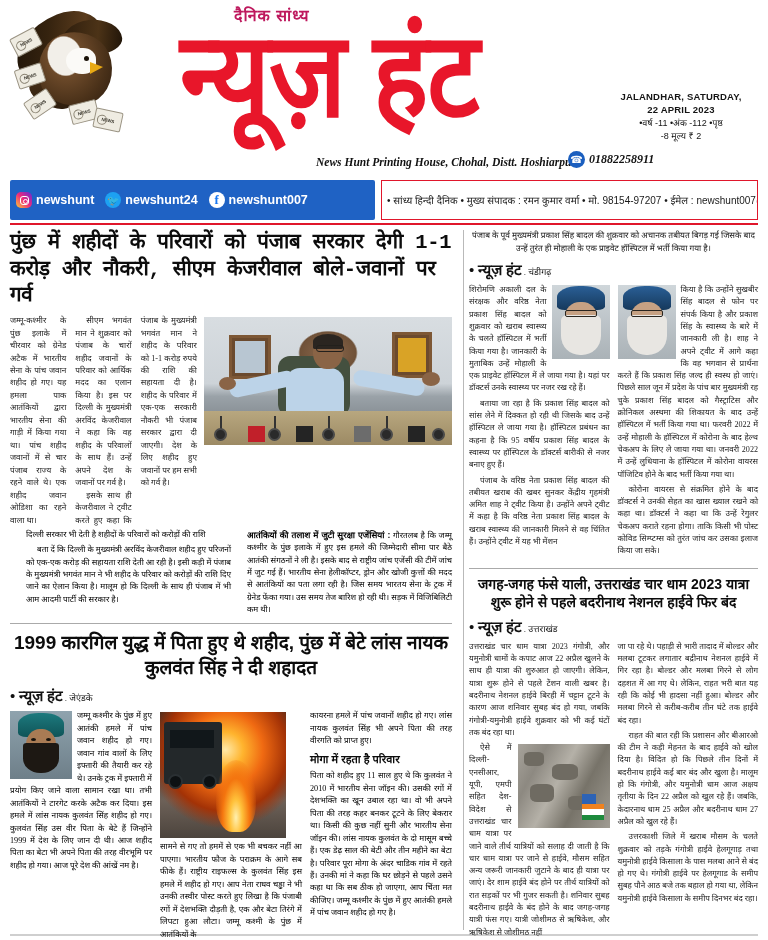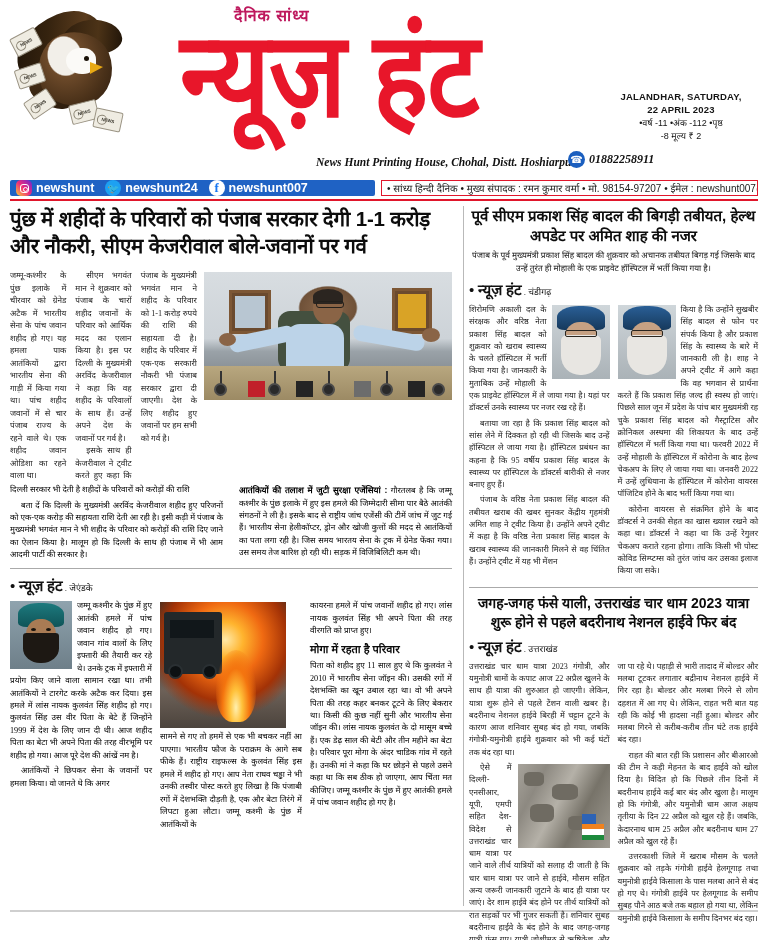--- a/index.html
+++ b/index.html
@@ -194,21 +194,21 @@
     font-size: 9.5px;
     font-weight: bold;
     color: #151515;
     line-height: 1.42;
   }
   .dateline .edline { letter-spacing: 0.2px; }
   .dateline .issue { font-weight: normal; font-size: 9px; }
 
   
   .social-bar {
-    height: 16px;
+    height: 40px;
     display: flex;
     align-items: stretch;
     margin-top: 2px;
     gap: 0;
   }
   .social-left {
     flex: 0 0 365px;
     background: #1f62c4;
     display: flex;
     align-items: center;
@@ -277,27 +277,27 @@
   .content {
     display: flex;
     margin-top: 5px;
     height: 700px;
   }
   .left-zone { width: 448px; padding-right: 6px; position: relative; }
   .vdiv { width: 1px; background: #b9b9b9; margin: 0 5px; }
   .right-zone { flex: 1; position: relative; }
 
   .lead-head {
-    font-family: Liberation Sans, sans-serif;
+    font-family: Liberation Mono, monospace;
     font-size: 20.5px;
     font-weight: bold;
     color: #0c0c0c;
     line-height: 1.30;
     letter-spacing: -0.2px;
-    margin-bottom: 11px;
+    margin-bottom: 5px;
   }
   .lead-sub {
     font-size: 9.3px;
     line-height: 1.45;
     color: #1a1a1a;
     text-align: center;
     margin-bottom: 7px;
     padding: 0 4px;
   }
 
@@ -357,20 +357,21 @@
   .micbox.gy { background:#6c6c6c; }
   .micstem { position:absolute; bottom:16px; width:2px;height:13px;background:#333;}
 
   .cap-row {
     display: flex;
     gap: 16px;
     font-size: 8.2px;
     line-height: 1.5;
     text-align: justify;
     margin-top: 2px;
+    margin-left: 16px;
   }
   .cap-col { flex: 1; }
   .subhead-inline { font-weight: bold; font-family: "Liberation Sans", sans-serif; font-size: 8.6px; }
 
   .sep-rule { height: 1px; background: #aaa; margin: 7px 0 6px; }
 
   .head2 {
     font-family: "Liberation Sans", sans-serif;
     font-size: 19px;
     font-weight: bold;
@@ -577,36 +578,36 @@
           <div style="text-indent:11px;margin-top:3px">बता दें कि दिल्ली के मुख्यमंत्री अरविंद केजरीवाल शहीद हुए परिजनों को एक-एक करोड़ की सहायता राशि देती आ रही है। इसी कड़ी में पंजाब के मुख्यमंत्री भगवंत मान ने भी शहीद के परिवार को करोड़ों की राशि दिए जाने का ऐलान किया है। मालूम हो कि दिल्ली के साथ ही पंजाब में भी आम आदमी पार्टी की सरकार है।</div>
         </div>
         <div class="cap-col">
           <span class="subhead-inline">आतंकियों की तलाश में जुटी सुरक्षा एजेंसियां :</span>
           <span>गौरतलब है कि जम्मू कश्मीर के पुंछ इलाके में हुए इस हमले की जिम्मेदारी सीमा पार बैठे आतंकी संगठनों ने ली है। इसके बाद से राष्ट्रीय जांच एजेंसी की टीमें जांच में जुट गई हैं। भारतीय सेना हेलीकॉप्टर, ड्रोन और खोजी कुत्तों की मदद से आतंकियों का पता लगा रही है। जिस समय भारतय सेना के ट्रक में ग्रेनेड फेंका गया। उस समय तेज बारिश हो रही थी। सड़क में विजिबिलिटी कम थी।</span>
         </div>
       </div>
 
       <div class="sep-rule"></div>
 
+      <h2 class="head2">1999 कारगिल युद्ध में पिता हुए थे शहीद, पुंछ में बेटे लांस नायक कुलवंत सिंह ने दी शहादत</h2>
       <div class="byline">
         <b>• न्यूज़ हंट</b>
         <span>. जेएंडके</span>
       </div>
 
       <div class="story2-grid">
         <div class="s2col">
           <div class="portrait">
             <div class="pt-turban"></div>
             <div class="pt-face"></div>
             <div class="pt-beard"></div>
             <div class="pt-eye" style="left:21px"></div>
             <div class="pt-eye" style="left:36px"></div>
           </div>
           <p class="noind">जम्मू कश्मीर के पुंछ में हुए आतंकी हमले में पांच जवान शहीद हो गए। जवान गांव वालों के लिए इफ्तारी की तैयारी कर रहे थे। उनके ट्रक में इफ्तारी में प्रयोग किए जाने वाला सामान रखा था। तभी आतंकियों ने टारगेट करके अटैक कर दिया। इस हमले में लांस नायक कुलवंत सिंह शहीद हो गए। कुलवंत सिंह उस वीर पिता के बेटे हैं जिन्होंने 1999 में देश के लिए जान दी थी। आज शहीद पिता का बेटा भी अपने पिता की तरह वीरभूमि पर शहीद हो गया। आज पूरे देश की आंखें नम है।</p>
-          <p>आतंकियों ने छिपकर सेना के जवानों पर हमला किया। वो जानते थे कि अगर</p>
         </div>
         <div class="s2col">
           <div class="fire-photo">
             <div class="truck">
                 <i></i>
               </div>
             <span class="truck-wheel" style="left:8px;top:62px"></span>
             <span class="truck-wheel" style="left:42px;top:62px"></span>
             <div class="flame2"></div>
           </div>
@@ -617,21 +618,20 @@
           <div class="head2" style="font-size:11px;text-align:left;margin:4px 0 4px">मोगा में रहता है परिवार</div>
           <p class="noind">पिता को शहीद हुए 11 साल हुए थे कि कुलवंत ने 2010 में भारतीय सेना जॉइन की। उसकी रगों में देशभक्ति का खून उबाल रहा था। वो भी अपने पिता की तरह कहर बनकर टूटने के लिए बेकरार था। किसी की कुछ नहीं सुनी और भारतीय सेना जॉइन की। लांस नायक कुलवंत के दो मासूम बच्चे हैं। एक डेढ़ साल की बेटी और तीन महीने का बेटा है। परिवार पूरा मोगा के अंदर चाडिक गांव में रहते हैं। उनकी मां ने कहा कि घर छोड़ने से पहले उसने कहा था कि सब ठीक हो जाएगा, आप चिंता मत कीजिए। जम्मू कश्मीर के पुंछ में हुए आतंकी हमले में पांच जवान शहीद हो गए है।</p>
         </div>
       </div>
     </div>
 
     <div class="vdiv"></div>
 
     <div class="right-zone">
 
-      <h2 class="right-head">पूर्व सीएम प्रकाश सिंह बादल की बिगड़ी तबीयत, हेल्थ अपडेट पर अमित शाह की नजर</h2>
       <div class="right-sub">पंजाब के पूर्व मुख्यमंत्री प्रकाश सिंह बादल की शुक्रवार को अचानक तबीयत बिगड़ गई जिसके बाद उन्हें तुरंत ही मोहाली के एक प्राइवेट हॉस्पिटल में भर्ती किया गया है।</div>
       <div class="byline">
         <b>• न्यूज़ हंट</b>
         <span>. चंडीगढ़</span>
       </div>
 
       <div class="r-cols">
         <div class="rcol">
           <div class="badal-photo">
             <div class="bd-turban"></div>

